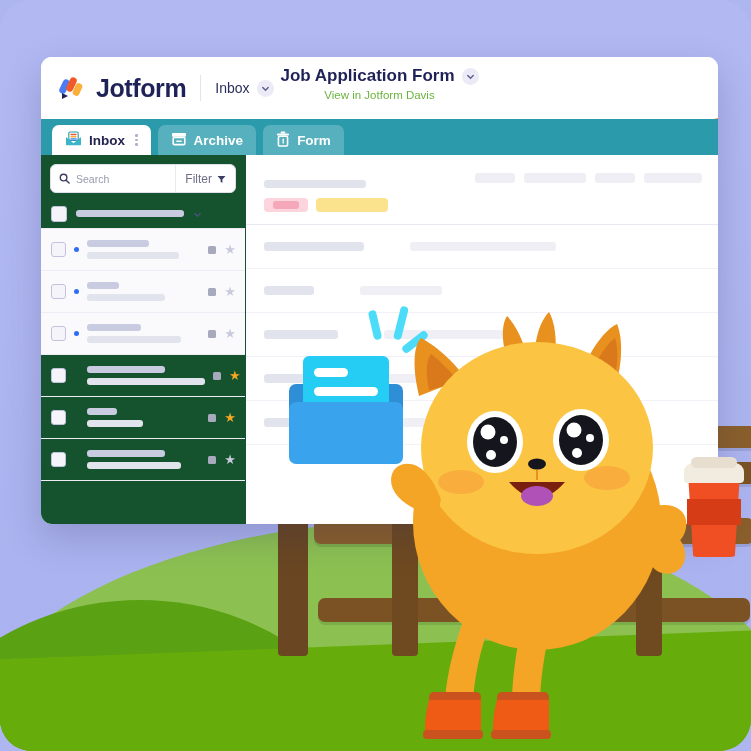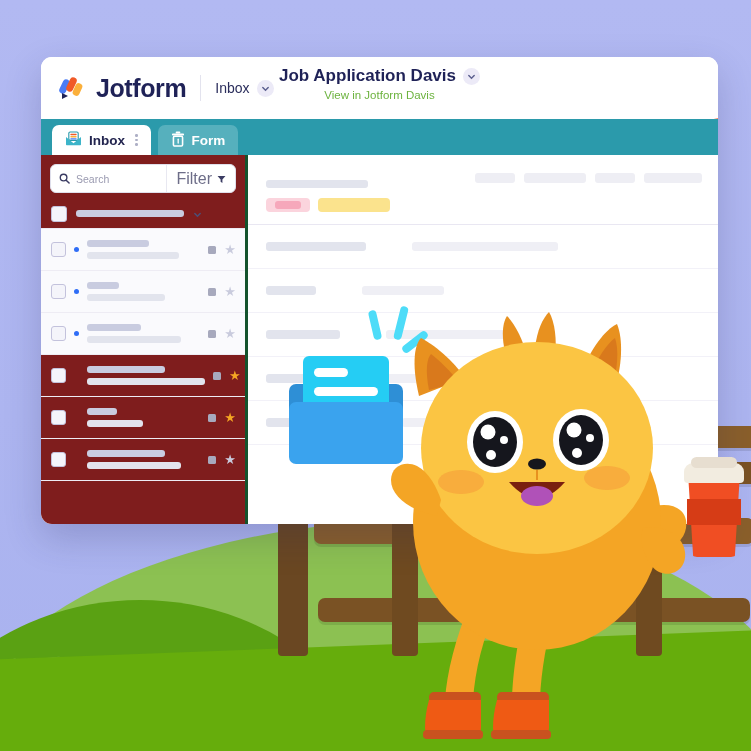--- a/index.html
+++ b/index.html
@@ -1,21 +1,21 @@
 <!DOCTYPE html>
 <html><head>
 <meta charset="utf-8">
 <style>
   html,body{margin:0;padding:0;}
   body{
     width:751px;height:751px;overflow:hidden;position:relative;
     font-family:"Liberation Sans", sans-serif;
     background:#aeb6f0;
   }
-  .scene{position:absolute;inset:0;overflow:hidden;}
+  .scene{position:absolute;inset:0;overflow:hidden;border-radius:32px;}
 
   
   .sky{position:absolute;left:0;top:0;width:751px;height:751px;
        background:linear-gradient(180deg,#b2b9f2 0%,#adb5f0 55%,#a9b2ef 100%);}
   .hill-far{position:absolute;left:-40px;top:520px;width:850px;height:260px;
        background:#8cc152;border-radius:55% 45% 0 0/90% 90% 0 0;}
   .hill-mid{position:absolute;left:-120px;top:600px;width:520px;height:240px;
        background:#5aa113;border-radius:50% 50% 0 0/100% 100% 0 0;}
   .grass-stroke{position:absolute;background:rgba(255,255,255,.18);border-radius:4px;height:6px;}
   .ground{position:absolute;left:-20px;top:660px;width:800px;height:140px;
@@ -56,27 +56,27 @@
   
   .tabbar{height:36px;background:#2b9aab;display:flex;align-items:flex-end;padding-left:11px;gap:7px;position:relative;}
   .tab{height:30px;display:flex;align-items:center;gap:7px;padding:0 13px;
        border-radius:7px 7px 0 0;background:#56b0bd;color:#fff;font-size:13.5px;font-weight:bold;}
   .tab.active{background:#fff;color:#23254f;}
   .kebab{display:flex;flex-direction:column;gap:2px;margin-left:3px;}
   .kebab i{width:2.6px;height:2.6px;border-radius:50%;background:#aeb0c6;display:block;}
 
   
   .appbody{display:flex;height:369px;background:#fff;}
-  .listpane{width:204px;flex:none;border-right:3px solid #14532d;background:#7f1d1d;position:relative;}
+  .listpane{width:204px;flex:none;border-right:1px solid #14532d;background:#14532d;position:relative;}
   .searchrow{padding:9px 9px 6px 9px;}
   .searchbox{height:27px;border:1px solid #dfdfeb;border-radius:6px;display:flex;align-items:center;background:#fff;}
   .search-in{flex:1;display:flex;align-items:center;gap:6px;padding-left:8px;}
   .search-ph{font-size:10.5px;color:#9a9ab0;}
   .filter-btn{border-left:1px solid #e8e8f1;display:flex;align-items:center;gap:5px;padding:0 9px;height:100%;}
-  .filter-label{font-size:16px;color:#6d6d88;text-align:center;}
+  .filter-label{font-size:12px;color:#6d6d88;text-align:center;}
   .selectall{height:29px;display:flex;align-items:center;gap:9px;padding:0 10px;border-bottom:1px solid #eceaf3;}
   .cb{width:13px;height:13px;border:1.4px solid #c3c2dc;border-radius:3px;background:#f4f4fa;flex:none;}
   .cb.lg{width:14px;height:14px;}
   .bar{background:#c9cce0;border-radius:3px;height:7px;}
   .bar.lt{background:#e2e4ed;}
   .row{height:41px;display:flex;align-items:center;padding:0 9px 0 10px;gap:8px;border-bottom:1px solid #eeecf4;}
   .row.sh{background:#fafafd;}
   .dot{width:5px;height:5px;border-radius:50%;background:#2f6df6;flex:none;}
   .rowtext{flex:1;display:flex;flex-direction:column;gap:5px;}
   .sq{width:8px;height:8px;background:#a7a9bd;border-radius:1.5px;flex:none;}
@@ -173,21 +173,21 @@
         <span>Inbox</span>
         <span class="chev-circle">
           <svg width="9" height="9" viewBox="0 0 10 10">
               <path d="M2 4 L5 7 L8 4" stroke="#5b5f8e" stroke-width="1.6" fill="none" stroke-linecap="round"></path>
             </svg>
         </span>
       </div>
 
       <div class="title-block">
         <div class="title-row">
-          <span class="form-title">Job Application Davis</span>
+          <span class="form-title">Job Application Form</span>
           <span class="chev-circle">
             <svg width="9" height="9" viewBox="0 0 10 10">
                 <path d="M2 4 L5 7 L8 4" stroke="#5b5f8e" stroke-width="1.6" fill="none" stroke-linecap="round"></path>
               </svg>
           </span>
         </div>
         <div class="subtitle">View in Jotform Davis</div>
       </div>
 
       <div class="share-btn">
@@ -231,20 +231,30 @@
         </span>
         <span>Inbox</span>
         <span class="kebab">
             <i></i>
             <i></i>
             <i></i>
           </span>
       </div>
       <div class="tab">
         <span>
+          <svg width="16" height="15" viewBox="0 0 17 16">
+            <rect x="1" y="2" width="15" height="4" rx="1" fill="#fff"></rect>
+            <rect x="2.3" y="7" width="12.4" height="7.5" rx="1.2" fill="none" stroke="#fff" stroke-width="1.7"></rect>
+            <rect x="5.4" y="10" width="6.2" height="1.6" rx=".8" fill="#fff"></rect>
+          </svg>
+        </span>
+        <span>Archive</span>
+      </div>
+      <div class="tab">
+        <span>
           <svg width="14" height="16" viewBox="0 0 15 17">
             <rect x="1" y="2.5" width="13" height="2.2" rx="1" fill="#fff"></rect>
             <rect x="5" y="0.5" width="5" height="2" rx="1" fill="#fff"></rect>
             <rect x="2.6" y="5.6" width="9.8" height="10.4" rx="1.4" fill="none" stroke="#fff" stroke-width="1.7"></rect>
             <rect x="7" y="8" width="1.4" height="5.6" rx=".7" fill="#fff"></rect>
           </svg>
         </span>
         <span>Form</span>
       </div>
     </div>

